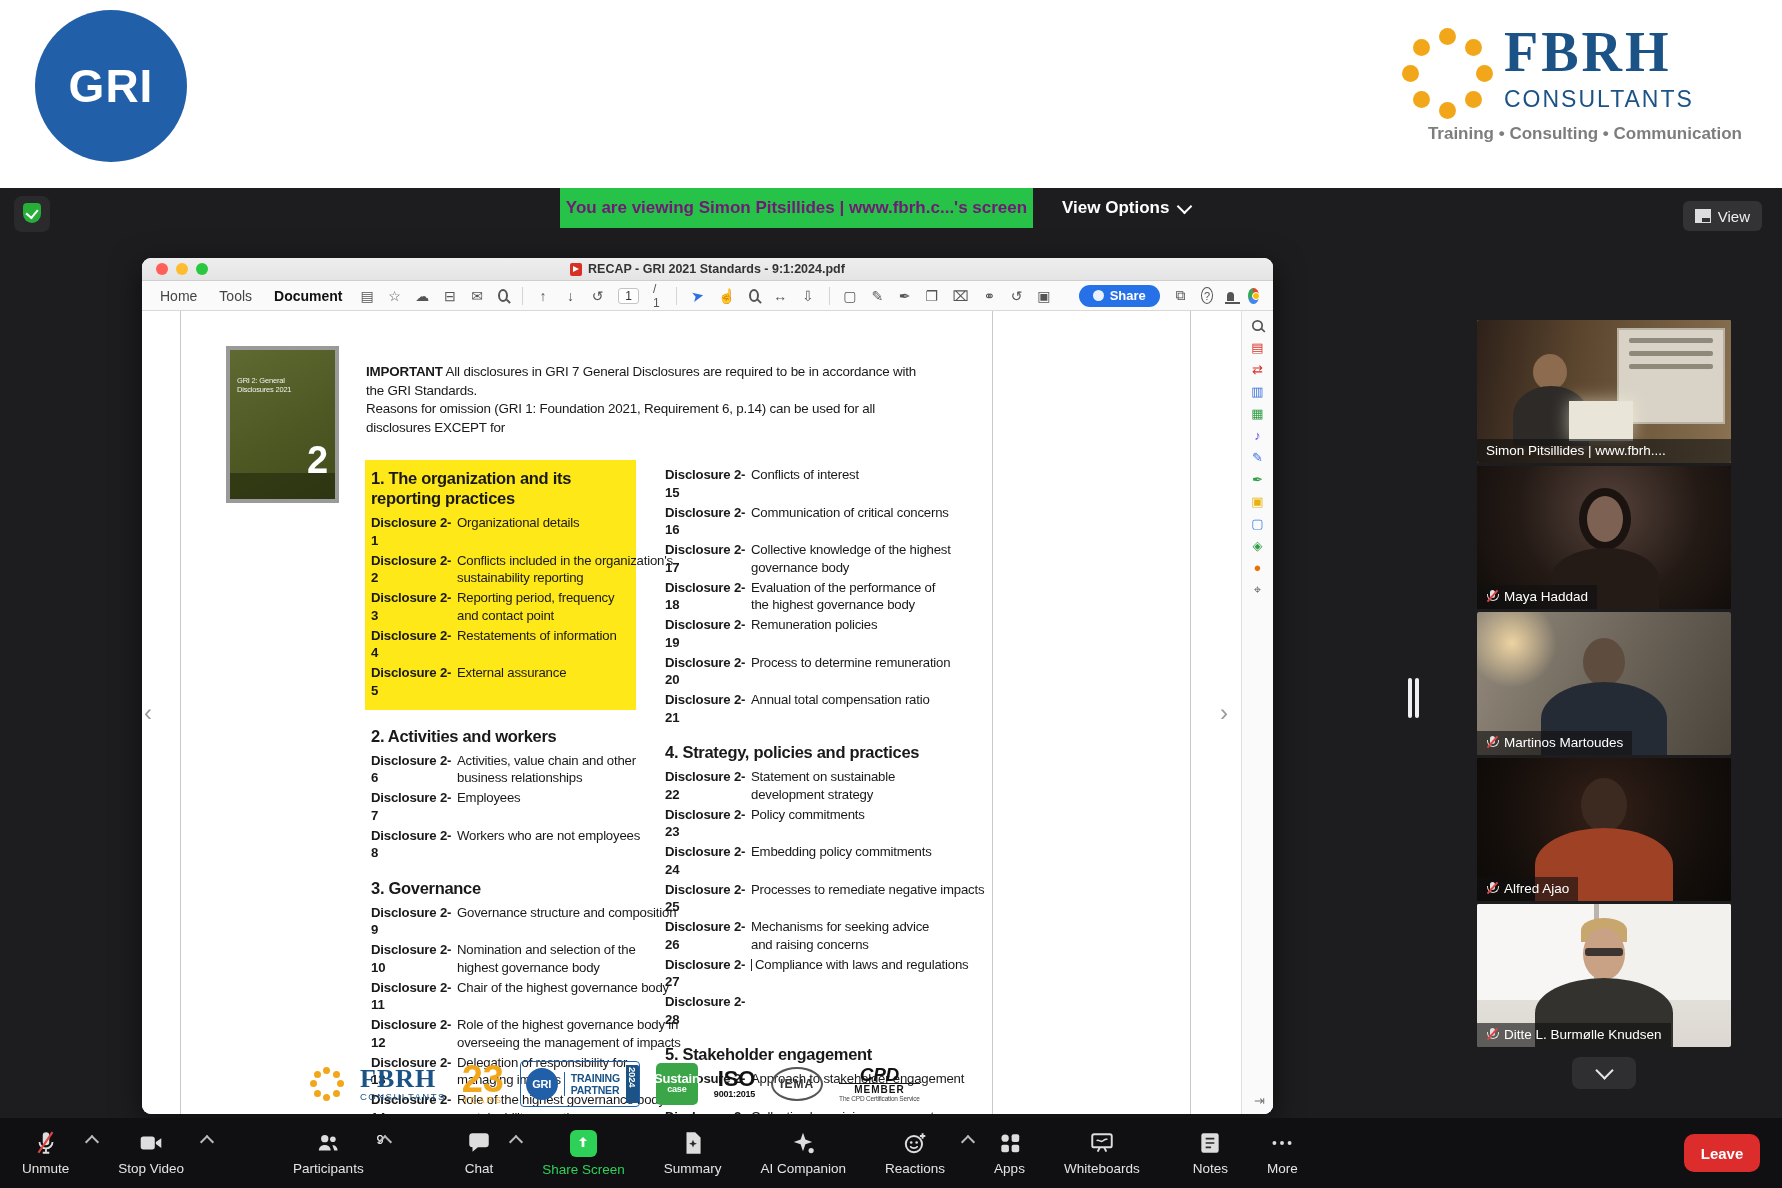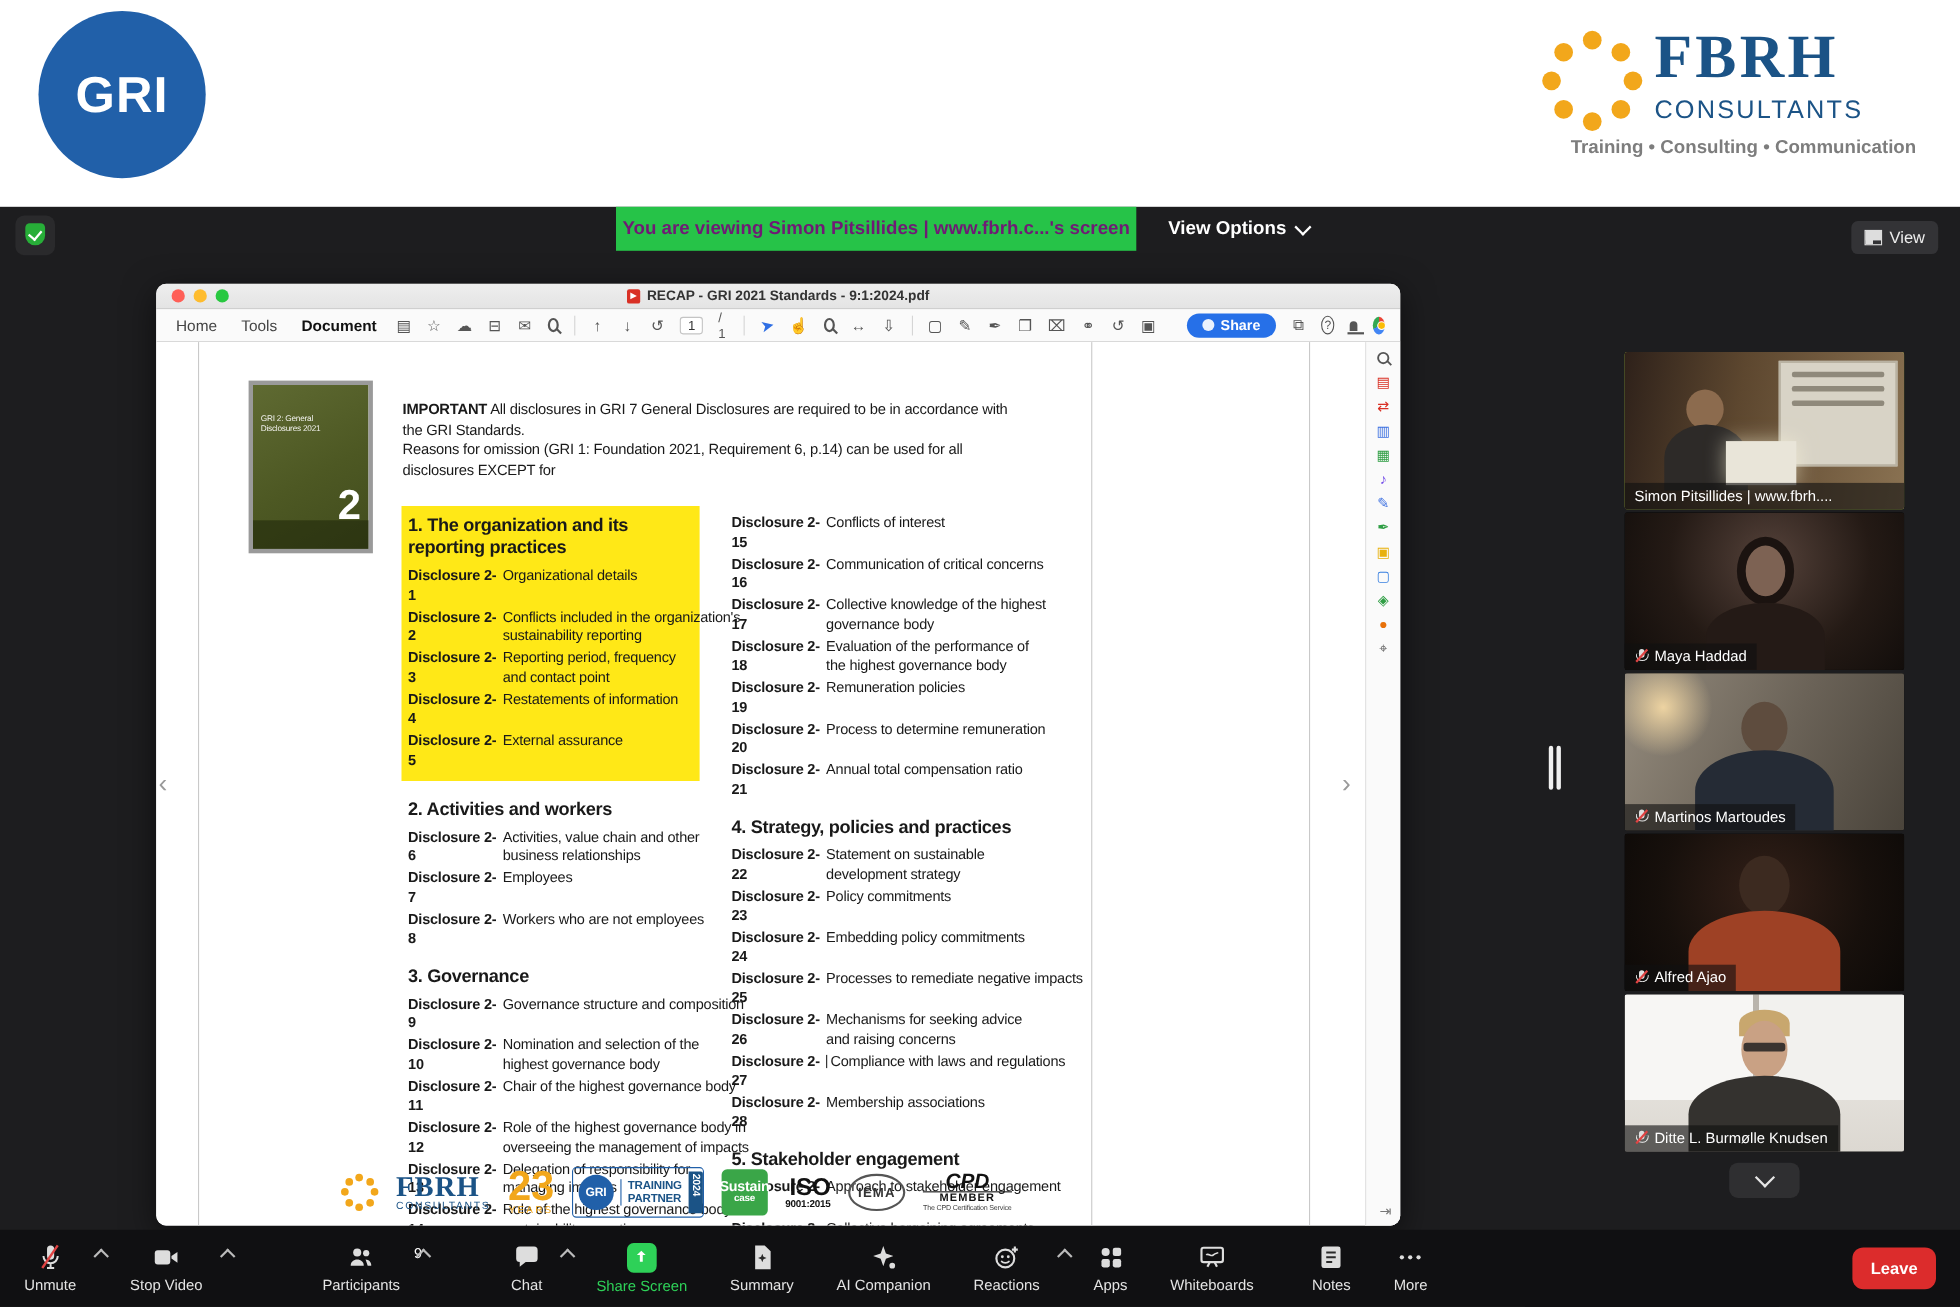--- a/index.html
+++ b/index.html
@@ -511,23 +511,20 @@
               </span>
             </div>
           <div class="drow">
               <span class="dt">Disclosure 2-27</span>
               <span class="dd">
                 <span class="ddl"><i class="caret-text"></i><span>Compliance with laws and regulations</span></span>
               </span>
             </div>
           <div class="drow">
               <span class="dt">Disclosure 2-28</span>
-              <span class="dd">
-                <span class="ddl">Membership associations</span>
-              </span>
             </div>
 
           <div class="sec-title">5. Stakeholder engagement</div>
           <div class="drow">
               <span class="dt">Disclosure 2-29</span>
               <span class="dd">
                 <span class="ddl">Approach to stakeholder engagement</span>
               </span>
             </div>
           <div class="drow">

